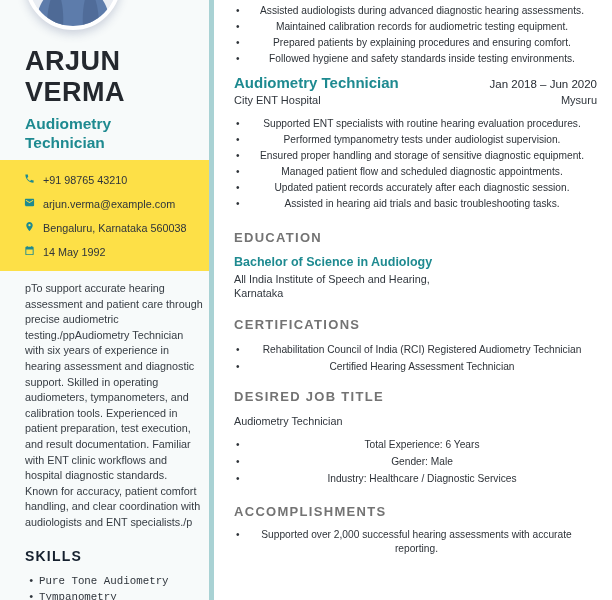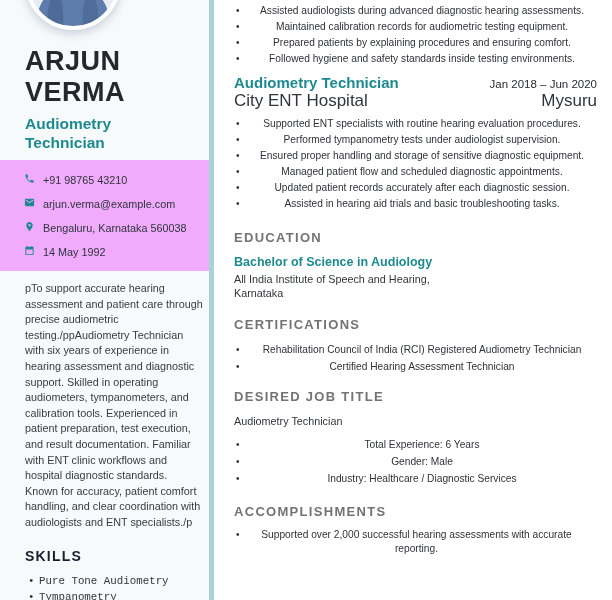--- a/index.html
+++ b/index.html
@@ -27,21 +27,21 @@
   .name {
     margin:46px 20px 0 25px; width:150px;
     font-size:27px; line-height:31px; font-weight:700;
     letter-spacing:.5px; color:#24282e;
   }
   .role {
     margin:6px 20px 0 25px; width:120px;
     font-size:15.5px; line-height:19px; font-weight:700;
     color:#1e8a90;
   }
-  .contact { margin-top:8px; background:#f0abfc; padding:13px 6px 2px 24px; }
+  .contact { margin-top:8px; background:#fde047; padding:13px 6px 2px 24px; }
   .contact-row { display:flex; align-items:center; gap:8px; margin-bottom:11px; font-size:10.8px; color:#2e343b; }
   .contact-row svg { flex:0 0 auto; }
 
   .summary { margin:10px 0 0 25px; width:178px; font-size:10.8px; line-height:15.6px; color:#363c43; }
 
   .side-heading { margin:17px 0 0 25px; font-size:14px; font-weight:700; letter-spacing:1.2px; color:#15202e; }
   .skill-list { margin:9px 0 0 28px; list-style:none; }
   .skill-list li { position:relative; padding-left:11px; font-size:10.8px; line-height:16px; color:#30363d;font-family:Liberation Mono, monospace; }
   .skill-list li::before { content:"\2022"; position:absolute; left:0; color:#30363d; }
 
@@ -54,21 +54,21 @@
   .bullets.nowrap li { white-space:nowrap; overflow:hidden; }
   .bullets.prev { margin-top:-13px; }
   .bullets.gap { margin-top:8px; }
   .bullets.loose li { line-height:17px; }
   .bullets.wrap li { line-height:14px; margin-bottom:4px; max-width:352px; }
 
   .job-header { margin-top:6px; }
   .job-row { display:flex; justify-content:space-between; align-items:baseline; }
   .job-title { color:#1e8a90; font-size:15px; font-weight:700; line-height:19px; }
   .job-dates { font-size:11.5px; color:#272c33; }
-  .job-sub { display:flex; justify-content:space-between; font-size:17px; color:#30363d; line-height:15px; margin-top:1px; }
+  .job-sub { display:flex; justify-content:space-between; font-size:11px; color:#30363d; line-height:15px; margin-top:1px; }
 
   .sec-heading { margin-top:17px; font-size:13px; font-weight:700; letter-spacing:1.3px; color:#737373; line-height:16px; }
   .degree { margin-top:9px; font-size:12.5px; font-weight:700; color:#1e8a90; line-height:15px; }
   .school { margin-top:3px; font-size:10.8px; line-height:13.5px; color:#30363d; max-width:235px; }
   .plain-value { margin-top:9px; font-size:10.8px; color:#30363d; line-height:14px; }
 </style>
 </head>
 <body>
 
 <div class="page">

